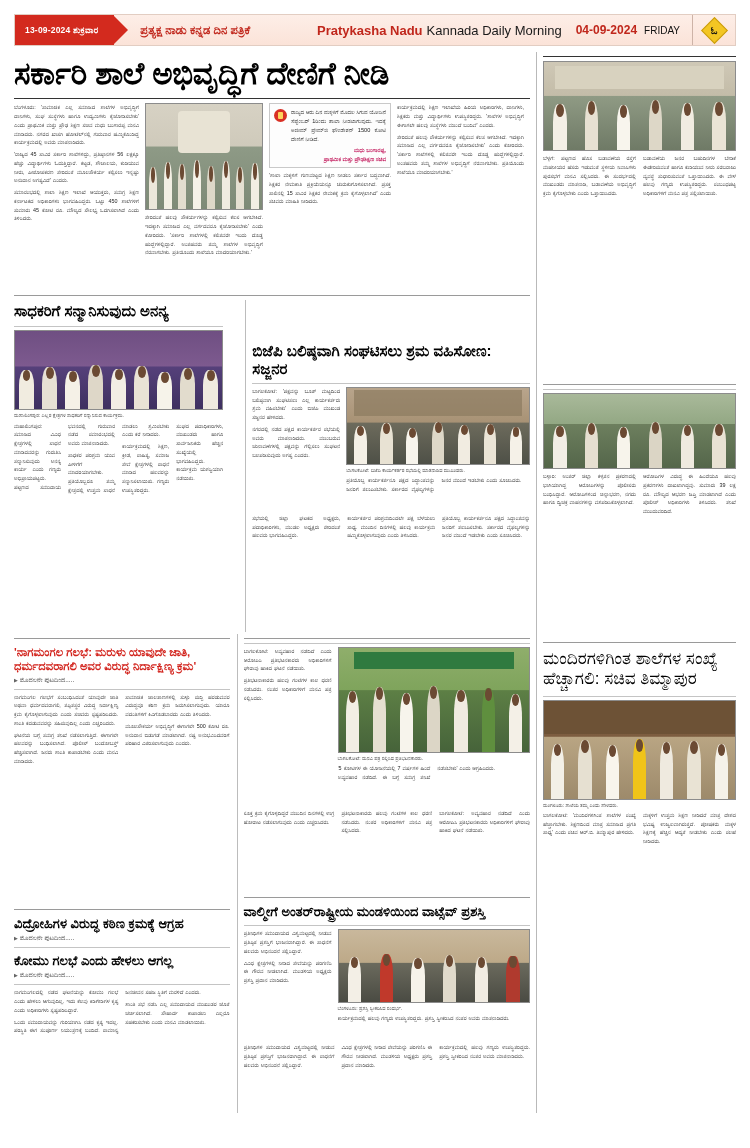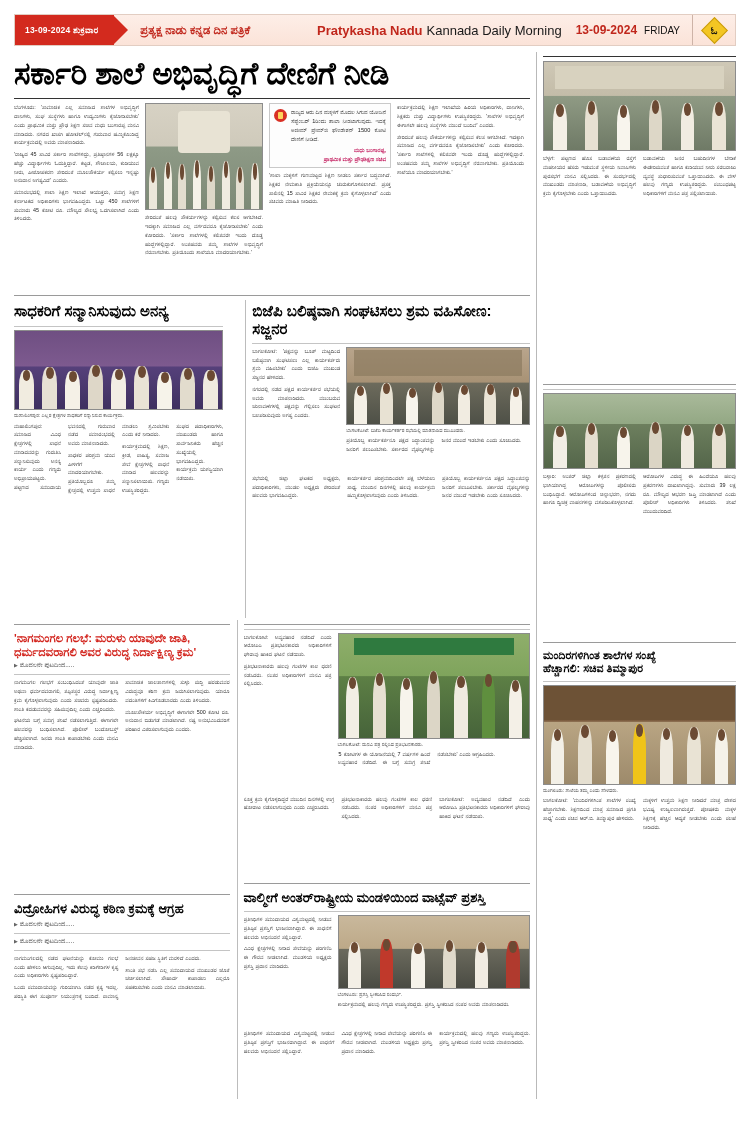--- a/index.html
+++ b/index.html
@@ -41,21 +41,21 @@
   
   .lead-head{font-size:31px;font-weight:bold;line-height:1.08;letter-spacing:-.3px;
              padding:5px 0 4px;color:#000;white-space:nowrap;}
   .rule{border:0;border-top:1px solid #9a9a9a;margin:4px 0;}
   .rule-thin{border:0;border-top:1px solid #c4c4c4;margin:3px 0;}
   .rule-dark{border:0;border-top:1.5px solid #333;margin:4px 0;}
 
   
   .rc-head{font-size:19px;font-weight:bold;line-height:1.12;padding:1px 0 3px;white-space:nowrap;}
   .rc-head-2{font-size:16px;font-weight:bold;line-height:1.14;padding:2px 0 3px;}
-  .rc-head-sm{font-size:11px;font-weight:bold;line-height:1.2;padding:2px 0 3px;}
+  .rc-head-sm{font-size:17px;font-weight:normal;line-height:1.2;padding:2px 0 3px;}
 
   
   .sec-head{font-size:15px;font-weight:bold;line-height:1.15;padding:2px 0 3px;}
   .sec-head-sm{font-size:13px;font-weight:bold;line-height:1.18;padding:2px 0 3px;}
   .sec-head-red{font-size:11.5px;font-weight:bold;line-height:1.25;color:#d2231c;padding:2px 0 2px;}
   .byline{font-size:6.5px;color:#444;padding-bottom:2px;}
   .byline:before{content:"\25B6";font-size:5px;margin-right:2px;color:#666;}
 
   
   .txt{font-size:5.4px;line-height:1.62;text-align:justify;color:#1d1d1d;
@@ -93,21 +93,21 @@
 <div class="sheet">
 
   <div class="masthead">
     <div class="mh-date-flag">
       <span>13-09-2024 ಶುಕ್ರವಾರ</span>
     </div>
     <div class="mh-kn-title">ಪ್ರತ್ಯಕ್ಷ ನಾಡು ಕನ್ನಡ ದಿನ ಪತ್ರಿಕೆ</div>
     <div class="mh-spacer"></div>
     <div class="mh-en-title">Pratykasha Nadu</div>
     <div class="mh-en-sub">Kannada Daily Morning</div>
-    <div class="mh-date2">13-09-2024</div>
+    <div class="mh-date2">04-09-2024</div>
     <div class="mh-day">FRIDAY</div>
     <div class="mh-logo-cell">
       <div class="mh-diamond">
         <span>ಓ</span>
       </div>
     </div>
   </div>
 
   <div class="body-wrap">
 
@@ -225,21 +225,21 @@
           <div class="cap">ಮಹಾಲಿಂಗಪುರ: ಎಲ್ಲರ ಕ್ಷೇತ್ರಗಳ ಸಾಧಕರಿಗೆ ಸನ್ಮಾನಿಸುವ ಕಾರ್ಯಕ್ರಮ.</div>
           <div class="txt cols4 mt3" style="height:196px;">
             <p>ಮಹಾಲಿಂಗಪುರ: ಸಮಾಜದ ವಿವಿಧ ಕ್ಷೇತ್ರಗಳಲ್ಲಿ ಸಾಧನೆ ಮಾಡಿದವರನ್ನು ಗುರುತಿಸಿ ಸನ್ಮಾನಿಸುವುದು ಅನನ್ಯ ಕಾರ್ಯ ಎಂದು ಗಣ್ಯರು ಅಭಿಪ್ರಾಯಪಟ್ಟರು. ಪಟ್ಟಣದ ಸಮುದಾಯ ಭವನದಲ್ಲಿ ಗುರುವಾರ ನಡೆದ ಸಮಾರಂಭದಲ್ಲಿ ಅವರು ಮಾತನಾಡಿದರು.</p>
             <p>ಸಾಧಕರ ಪರಿಶ್ರಮ ಯುವ ಪೀಳಿಗೆಗೆ ಮಾದರಿಯಾಗಬೇಕು. ಪ್ರತಿಯೊಬ್ಬರೂ ತಮ್ಮ ಕ್ಷೇತ್ರದಲ್ಲಿ ಉತ್ತಮ ಸಾಧನೆ ಮಾಡಲು ಶ್ರಮಿಸಬೇಕು ಎಂದು ಕರೆ ನೀಡಿದರು.</p>
             <p>ಕಾರ್ಯಕ್ರಮದಲ್ಲಿ ಶಿಕ್ಷಣ, ಕ್ರೀಡೆ, ಸಾಹಿತ್ಯ, ಸಮಾಜ ಸೇವೆ ಕ್ಷೇತ್ರಗಳಲ್ಲಿ ಸಾಧನೆ ಮಾಡಿದ ಹಲವರನ್ನು ಸನ್ಮಾನಿಸಲಾಯಿತು. ಗಣ್ಯರು ಉಪಸ್ಥಿತರಿದ್ದರು.</p>
             <p>ಸಂಘದ ಪದಾಧಿಕಾರಿಗಳು, ಮುಖಂಡರು ಹಾಗೂ ಸಾರ್ವಜನಿಕರು ಹೆಚ್ಚಿನ ಸಂಖ್ಯೆಯಲ್ಲಿ ಭಾಗವಹಿಸಿದ್ದರು. ಕಾರ್ಯಕ್ರಮ ಯಶಸ್ವಿಯಾಗಿ ನಡೆಯಿತು.</p>
           </div>
         </div>
 
         <div style="width:293px;" class="vline">
-          <div style="padding-left:6px;">
+          <div style="padding-left:6px;margin-top:40px;">
             <div class="sec-head">ಬಿಜೆಪಿ ಬಲಿಷ್ಠವಾಗಿ ಸಂಘಟಿಸಲು ಶ್ರಮ ವಹಿಸೋಣ: ಸಜ್ಜನರ</div>
             <hr class="rule-thin">
             <div class="flexrow" style="gap:6px;">
               <div style="width:88px;">
                 <div class="txt" style="height:120px;">
                   <p>ಬಾಗಲಕೋಟೆ: 'ಪಕ್ಷವನ್ನು ಬೂತ್ ಮಟ್ಟದಿಂದ ಬಲಿಷ್ಠವಾಗಿ ಸಂಘಟಿಸಲು ಎಲ್ಲ ಕಾರ್ಯಕರ್ತರು ಶ್ರಮ ವಹಿಸಬೇಕು' ಎಂದು ಬಿಜೆಪಿ ಮುಖಂಡ ಸಜ್ಜನರ ಹೇಳಿದರು.</p>
                   <p>ನಗರದಲ್ಲಿ ನಡೆದ ಪಕ್ಷದ ಕಾರ್ಯಕರ್ತರ ಸಭೆಯಲ್ಲಿ ಅವರು ಮಾತನಾಡಿದರು. ಮುಂಬರುವ ಚುನಾವಣೆಗಳಲ್ಲಿ ಪಕ್ಷವನ್ನು ಗೆಲ್ಲಿಸಲು ಸಂಘಟನೆ ಬಲಪಡಿಸುವುದು ಅಗತ್ಯ ಎಂದರು.</p>
                 </div>
               </div>
               <div style="flex:1;">
@@ -299,20 +299,21 @@
             <p>ಘಟನೆಯ ಬಗ್ಗೆ ಸಮಗ್ರ ತನಿಖೆ ನಡೆಸಲಾಗುತ್ತಿದೆ. ಈಗಾಗಲೇ ಹಲವರನ್ನು ಬಂಧಿಸಲಾಗಿದೆ. ಪೊಲೀಸ್ ಬಂದೋಬಸ್ತ್ ಹೆಚ್ಚಿಸಲಾಗಿದೆ. ಜನರು ಶಾಂತಿ ಕಾಪಾಡಬೇಕು ಎಂದು ಮನವಿ ಮಾಡಿದರು.</p>
             <p>ಸಾಮಾಜಿಕ ಜಾಲತಾಣಗಳಲ್ಲಿ ಸುಳ್ಳು ಸುದ್ದಿ ಹರಡುವವರ ವಿರುದ್ಧವೂ ಕಠಿಣ ಕ್ರಮ ಜರುಗಿಸಲಾಗುವುದು. ಯಾರೂ ವದಂತಿಗಳಿಗೆ ಕಿವಿಗೊಡಬಾರದು ಎಂದು ತಿಳಿಸಿದರು.</p>
             <p>ಮೂಲಸೌಕರ್ಯ ಅಭಿವೃದ್ಧಿಗೆ ಈಗಾಗಲೇ 500 ಕೋಟಿ ರೂ. ಅನುದಾನ ಬಿಡುಗಡೆ ಮಾಡಲಾಗಿದೆ. ನಷ್ಟ ಅನುಭವಿಸಿದವರಿಗೆ ಪರಿಹಾರ ವಿತರಿಸಲಾಗುವುದು ಎಂದರು.</p>
           </div>
 
           <hr class="rule">
           <div class="sec-head-sm">ವಿದ್ರೋಹಿಗಳ ವಿರುದ್ಧ ಕಠಿಣ ಕ್ರಮಕ್ಕೆ ಆಗ್ರಹ</div>
           <div class="byline">ಮೊದಲನೇ ಪುಟದಿಂದ.....</div>
           <hr class="rule-thin">
 
+          <div class="sec-head-sm mt3">ಕೋಮು ಗಲಭೆ ಎಂದು ಹೇಳಲು ಆಗಲ್ಲ</div>
           <div class="byline">ಮೊದಲನೇ ಪುಟದಿಂದ.....</div>
           <hr class="rule-thin">
           <div class="txt cols2" style="height:112px;">
             <p>ನಾಗಮಂಗಲದಲ್ಲಿ ನಡೆದ ಘಟನೆಯನ್ನು ಕೋಮು ಗಲಭೆ ಎಂದು ಹೇಳಲು ಆಗುವುದಿಲ್ಲ. ಇದು ಕೆಲವು ಕಿಡಿಗೇಡಿಗಳ ಕೃತ್ಯ ಎಂದು ಅಧಿಕಾರಿಗಳು ಸ್ಪಷ್ಟಪಡಿಸಿದ್ದಾರೆ.</p>
             <p>ಒಂದು ಸಮುದಾಯವನ್ನು ಗುರಿಯಾಗಿಸಿ ನಡೆದ ಕೃತ್ಯ ಇದಲ್ಲ. ಪರಿಸ್ಥಿತಿ ಈಗ ಸಂಪೂರ್ಣ ನಿಯಂತ್ರಣಕ್ಕೆ ಬಂದಿದೆ. ಸಾಮಾನ್ಯ ಜನಜೀವನ ಸಹಜ ಸ್ಥಿತಿಗೆ ಮರಳಿದೆ ಎಂದರು.</p>
             <p>ಶಾಂತಿ ಸಭೆ ನಡೆಸಿ ಎಲ್ಲ ಸಮುದಾಯದ ಮುಖಂಡರ ಜೊತೆ ಚರ್ಚಿಸಲಾಗಿದೆ. ಸೌಹಾರ್ದ ಕಾಪಾಡಲು ಎಲ್ಲರೂ ಸಹಕರಿಸಬೇಕು ಎಂದು ಮನವಿ ಮಾಡಲಾಯಿತು.</p>
           </div>
         </div>
 
         <div style="width:293px;" class="vline">

